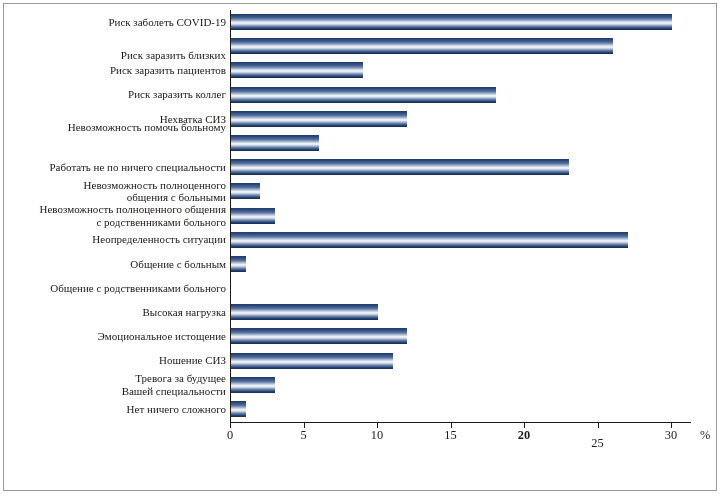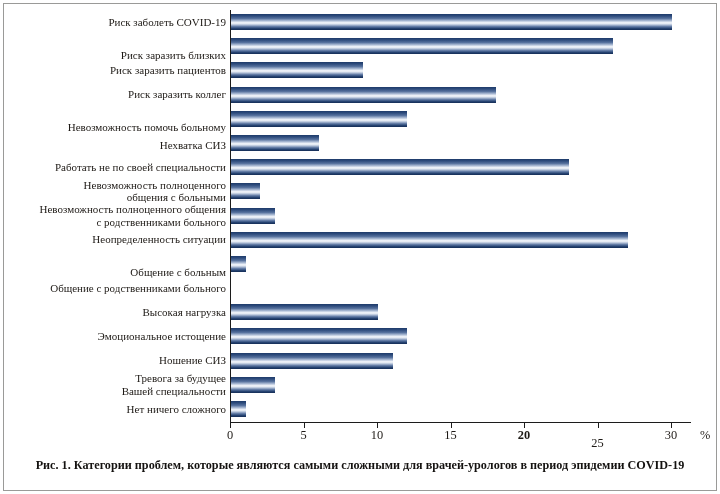--- a/index.html
+++ b/index.html
@@ -76,35 +76,35 @@
 
   <div id="chart-layer">
       <div class="cat-label" style="top: 10px; height: 24.18px;">Риск заболеть COVID-19</div>
       <div class="bar" style="left: 231px; top: 14.09px; width: 441px;"></div>
       <div class="cat-label" style="top: 34.18px; height: 24.18px; margin-top: 9px;">Риск заразить близких</div>
       <div class="bar" style="left: 231px; top: 38.27px; width: 382.2px;"></div>
       <div class="cat-label" style="top: 58.36px; height: 24.18px;">Риск заразить пациентов</div>
       <div class="bar" style="left: 231px; top: 62.45px; width: 132.3px;"></div>
       <div class="cat-label" style="top: 82.54px; height: 24.18px;">Риск заразить коллег</div>
       <div class="bar" style="left: 231px; top: 86.63px; width: 264.6px;"></div>
-      <div class="cat-label" style="top: 106.72px; height: 24.18px; margin-top: 26px;">Нехватка СИЗ</div>
+      <div class="cat-label" style="top: 106.72px; height: 24.18px;">Нехватка СИЗ</div>
       <div class="bar" style="left: 231px; top: 110.81px; width: 176.4px;"></div>
       <div class="cat-label" style="top: 115px; height: 24.18px;">Невозможность помочь больному</div>
       <div class="bar" style="left: 231px; top: 134.99px; width: 88.2px;"></div>
-      <div class="cat-label" style="top: 155.08px; height: 24.18px;">Работать не по своей специальности</div>
+      <div class="cat-label" style="top: 155.08px; height: 24.18px;">Работать не по ничего специальности</div>
       <div class="bar" style="left: 231px; top: 159.17px; width: 338.1px;"></div>
       <div class="cat-label" style="top: 179.26px; height: 24.18px;">Невозможность полноценного
 общения с больными</div>
       <div class="bar" style="left: 231px; top: 183.35px; width: 29.4px;"></div>
       <div class="cat-label" style="top: 203.44px; height: 24.18px;">Невозможность полноценного общения
 с родственниками больного</div>
       <div class="bar" style="left: 231px; top: 207.53px; width: 44.1px;"></div>
       <div class="cat-label" style="top: 227.62px; height: 24.18px;">Неопределенность ситуации</div>
       <div class="bar" style="left: 231px; top: 231.71px; width: 396.9px;"></div>
-      <div class="cat-label" style="top: 260px; height: 24.18px; font-family: Liberation Serif, serif;">Общение с больным</div>
+      <div class="cat-label" style="top: 252px; height: 24.18px; font-family: Liberation Serif, serif;">Общение с больным</div>
       <div class="bar" style="left: 231px; top: 255.89px; width: 14.7px;"></div>
       <div class="cat-label" style="top: 275.98px; height: 24.18px;">Общение с родственниками больного</div>
       <div class="cat-label" style="top: 300.16px; height: 24.18px;">Высокая нагрузка</div>
       <div class="bar" style="left: 231px; top: 304.25px; width: 147px;"></div>
       <div class="cat-label" style="top: 324.34px; height: 24.18px;">Эмоциональное истощение</div>
       <div class="bar" style="left: 231px; top: 328.43px; width: 176.4px;"></div>
       <div class="cat-label" style="top: 348.52px; height: 24.18px;">Ношение СИЗ</div>
       <div class="bar" style="left: 231px; top: 352.61px; width: 161.7px;"></div>
       <div class="cat-label" style="top: 372.7px; height: 24.18px;">Тревога за будущее
 Вашей специальности</div>
@@ -128,14 +128,13 @@
       <div class="tick" style="left: 524px;"></div>
       <div class="tick-label" style="left: 524px; font-weight: bold;">20</div>
       <div class="tick" style="left: 597.5px;"></div>
       <div class="tick-label" style="left: 597.5px; margin-top: 8px;">25</div>
       <div class="tick" style="left: 671px;"></div>
       <div class="tick-label" style="left: 671px;">30</div>
     </div>
 
   <div class="pct-label">%</div>
 
-  <div class="caption">Рис. 1. Категории проблем, которые являются самыми сложными для врачей-урологов в период эпидемии COVID-19</div>
 </div>
 
 </body></html>

